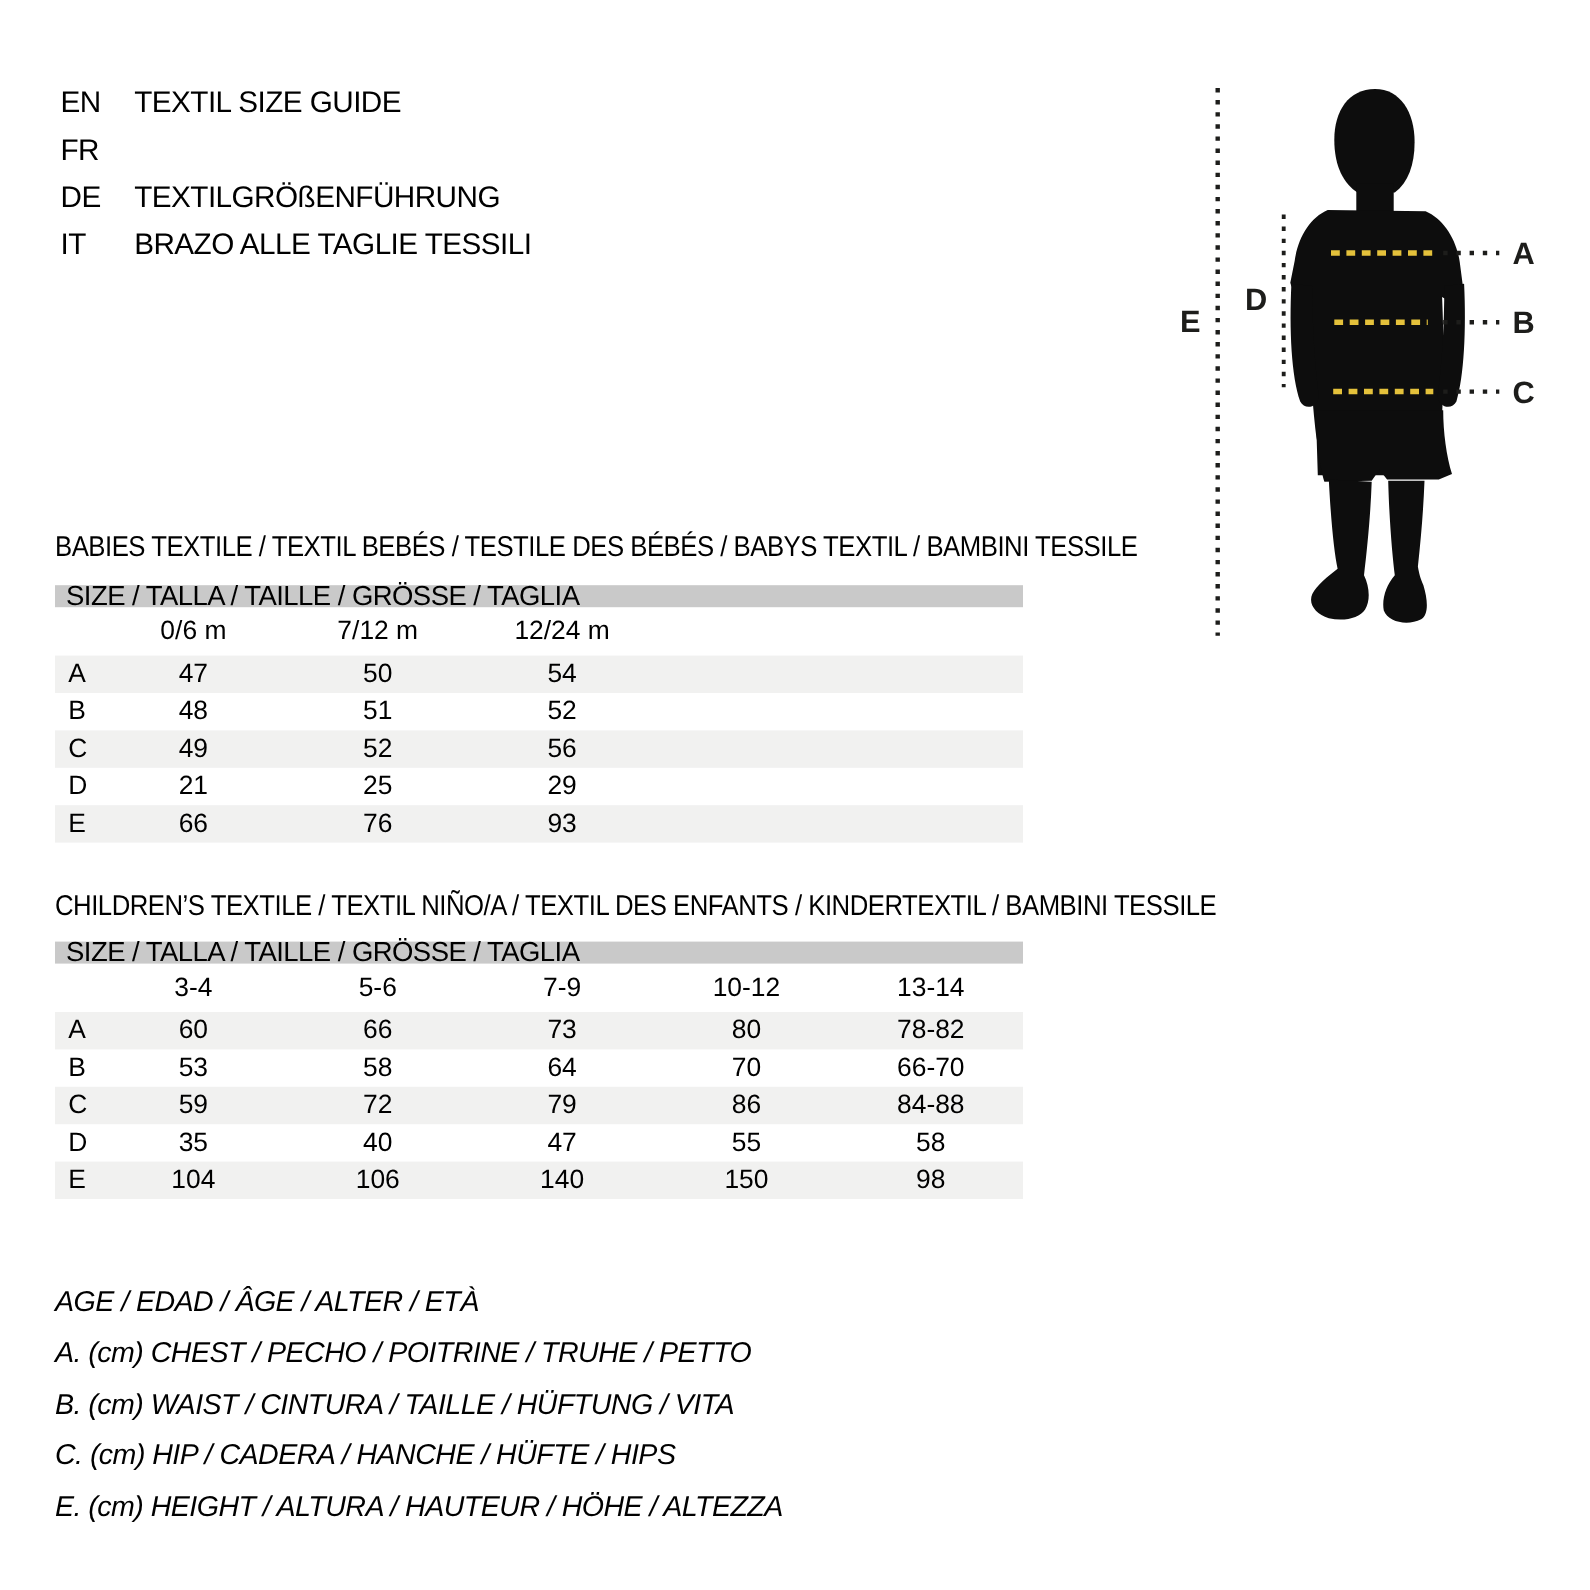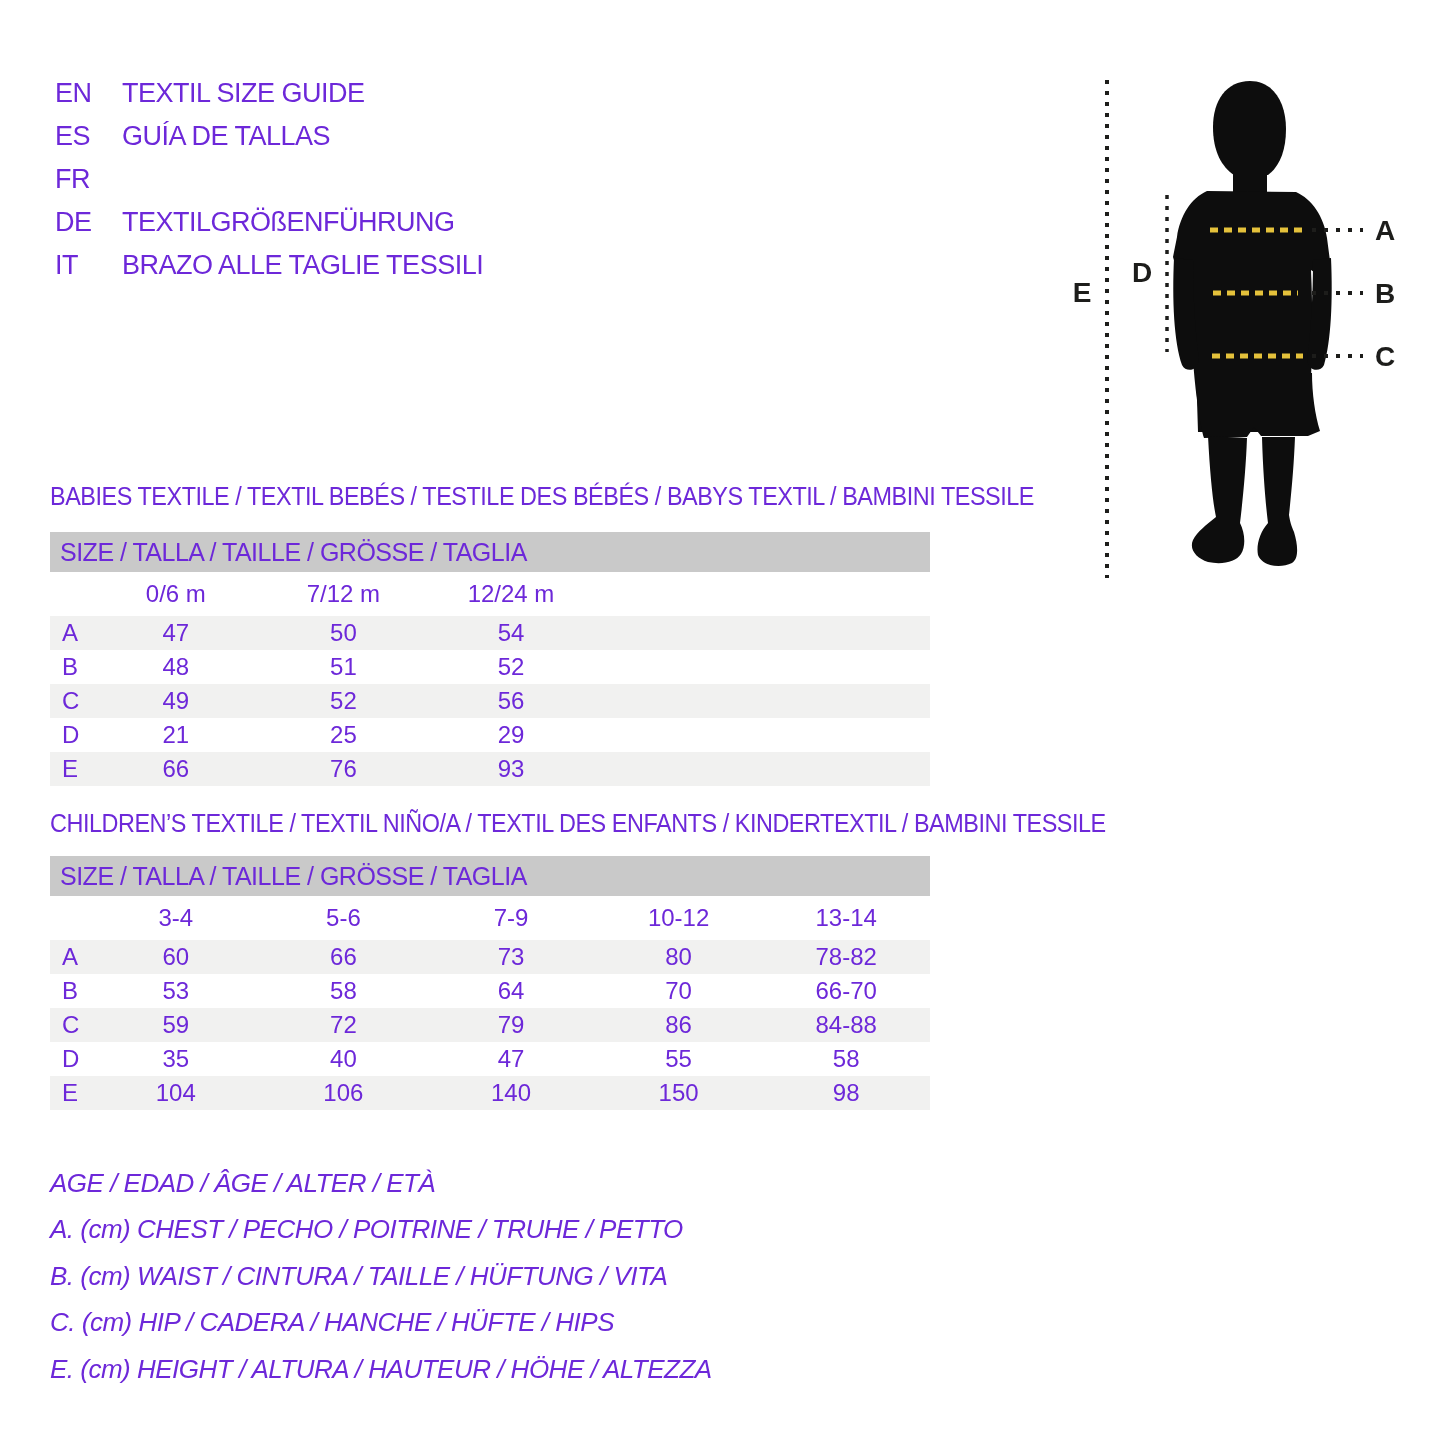--- a/index.html
+++ b/index.html
@@ -1,21 +1,21 @@
 <!DOCTYPE html>
 <html><head>
 <meta charset="utf-8">
 <style>
   html,body{margin:0;padding:0;}
   .page{
     position:relative;
     width:1445px;height:1445px;
     background:#ffffff;
     font-family:"Liberation Sans","DejaVu Sans",sans-serif;
-    color:#6d28d9;
+    color:#000000;
     overflow:hidden;
   }
   
   .lang-header{position:absolute;left:55px;top:72px;}
   .lang-row{display:flex;height:43px;align-items:center;}
   .lang-code{width:67px;font-size:27px;letter-spacing:-0.5px;}
   .lang-title{font-size:27px;letter-spacing:-0.5px;white-space:nowrap;}
 
   
   .section-title{
@@ -24,21 +24,21 @@
     transform:scaleX(0.9);transform-origin:left center;
   }
   .section-title.babies{top:481px;}
   .section-title.children{top:808px;}
 
   
   .size-table{position:absolute;left:50px;width:880px;}
   .size-table.babies{top:532px;}
   .size-table.children{top:856px;}
   .size-bar{
-    height:40px;background:#c9c9c9;
+    height:20px;background:#c9c9c9;
     display:flex;align-items:center;
     padding-left:10px;box-sizing:border-box;
     font-size:25px;letter-spacing:-0.5px;white-space:nowrap;
   }
   .grid-row{display:grid;align-items:center;}
   .size-table.babies .grid-row{grid-template-columns:42px repeat(3,167.6px) 1fr;}
   .size-table.children .grid-row{grid-template-columns:42px repeat(5,167.6px);}
   .col-head-row{height:44px;}
   .data-row{height:34px;}
   .data-row.alt{background:#f1f1f0;}
@@ -60,24 +60,20 @@
 </style>
 </head>
 <body>
 
 <div class="page">
 
   <div class="lang-header">
     <div class="lang-row">
       <div class="lang-code">EN</div>
       <div class="lang-title">TEXTIL SIZE GUIDE</div>
-    </div>
-    <div class="lang-row">
-      <div class="lang-code">ES</div>
-      <div class="lang-title">GUÍA DE TALLAS</div>
     </div>
     <div class="lang-row">
       <div class="lang-code">FR</div>
     </div>
     <div class="lang-row">
       <div class="lang-code">DE</div>
       <div class="lang-title">TEXTILGRÖßENFÜHRUNG</div>
     </div>
     <div class="lang-row">
       <div class="lang-code">IT</div>

